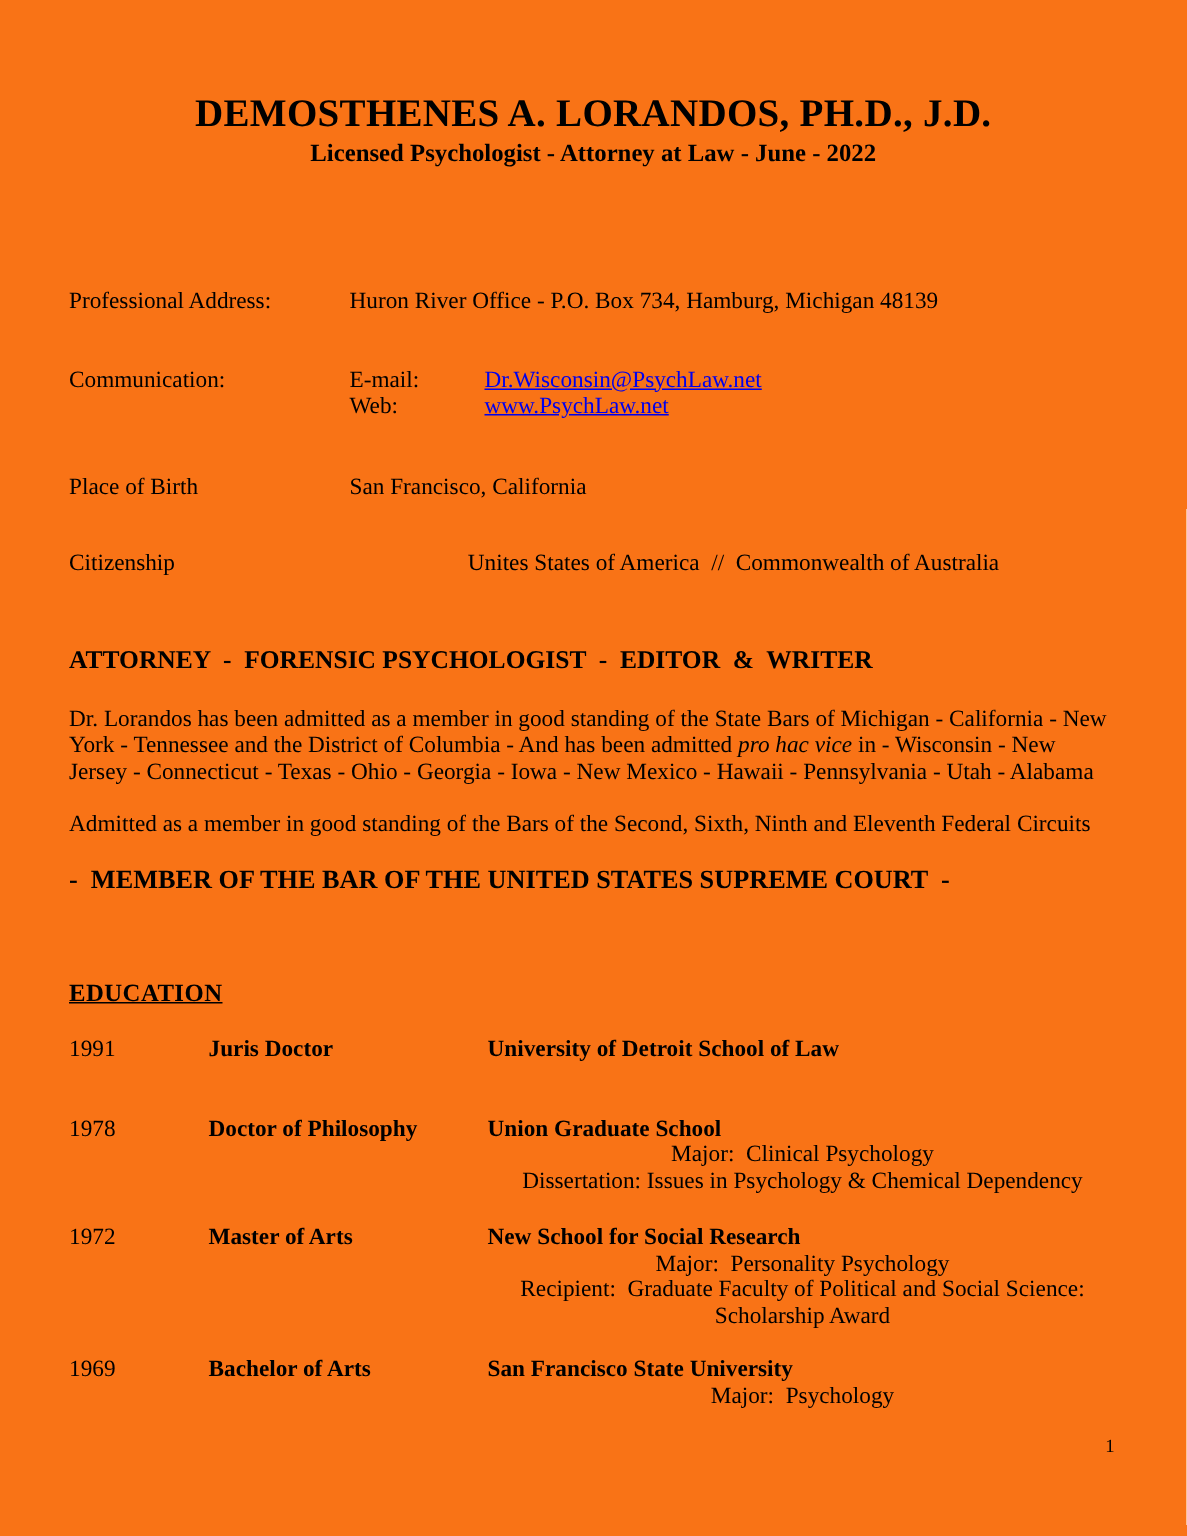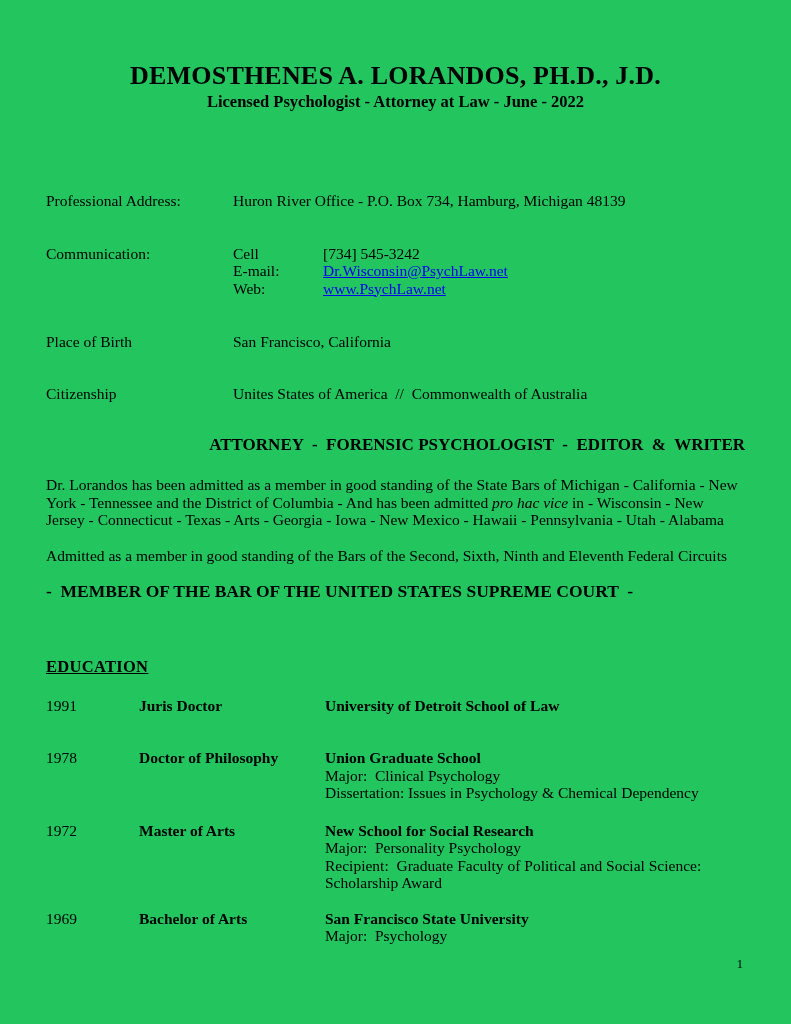--- a/index.html
+++ b/index.html
@@ -1,20 +1,20 @@
 <!DOCTYPE html>
 <html><head>
 <meta charset="utf-8">
 <style>
   * { margin: 0; padding: 0; box-sizing: border-box; }
   html, body { background: #ffffff; }
   .page {
     width: 791px;
     height: 1024px;
-    background: #22c55e;
+    background: #f97316;
     color: #000000;
     font-family: "Liberation Serif", serif;
     font-size: 15.5px;
     line-height: 17.5px;
     position: relative;
     overflow: hidden;
     margin: 0 auto;
   }
   .inner { padding: 60px 46px 0 46px; }
 
@@ -27,25 +27,25 @@
   .value { flex: 1; }
 
   .addr-row { margin-top: 79px; justify-content: center; }
   .comm-row { margin-top: 35px; }
   .comm-grid .sub-row { display: flex; }
   .sub-label { width: 90px; flex-shrink: 0; }
   .link { color: #0000EE; text-decoration: underline; cursor: pointer; }
 
   .birth-row { margin-top: 36px; }
   .citizen-row { margin-top: 34px; }
-  .pre { white-space: pre-wrap; }
+  .pre { white-space: pre-wrap; text-align: center; }
 
   .attorney-heading {
-    margin-top: 33px;
-    text-align: right;
+    margin-top: 45px;
+    text-align: left;
     font-weight: bold;
     font-size: 17px;
     line-height: 20px;
     white-space: pre-wrap;
   }
   .admissions { margin-top: 21px; }
   .federal { margin-top: 18px; }
   .supreme {
     margin-top: 17px;
     text-align: left;
@@ -92,24 +92,20 @@
 
     <div class="row addr-row">
       <div class="label">Professional Address:</div>
       <div class="value">Huron River Office - P.O. Box 734, Hamburg, Michigan 48139</div>
     </div>
 
     <div class="row comm-row">
       <div class="label">Communication:</div>
       <div class="value comm-grid">
         <div class="sub-row">
-          <span class="sub-label">Cell</span>
-          <span>[734] 545-3242</span>
-        </div>
-        <div class="sub-row">
           <span class="sub-label">E-mail:</span>
           <a class="link">Dr.Wisconsin@PsychLaw.net</a>
         </div>
         <div class="sub-row">
           <span class="sub-label">Web:</span>
           <a class="link">www.PsychLaw.net</a>
         </div>
       </div>
     </div>
 
@@ -118,21 +114,21 @@
       <div class="value">San Francisco, California</div>
     </div>
 
     <div class="row citizen-row">
       <div class="label">Citizenship</div>
       <div class="value pre">Unites States of America  //  Commonwealth of Australia</div>
     </div>
 
     <div class="attorney-heading">ATTORNEY  -  FORENSIC PSYCHOLOGIST  -  EDITOR  &amp;  WRITER</div>
 
-    <div class="admissions"><span>Dr. Lorandos has been admitted as a member in good standing of the State Bars of Michigan - California - New York - Tennessee and the District of Columbia - And has been admitted </span><i>pro hac vice</i><span> in - Wisconsin - New Jersey - Connecticut - Texas - Arts - Georgia - Iowa - New Mexico - Hawaii - Pennsylvania - Utah - Alabama</span></div>
+    <div class="admissions"><span>Dr. Lorandos has been admitted as a member in good standing of the State Bars of Michigan - California - New York - Tennessee and the District of Columbia - And has been admitted </span><i>pro hac vice</i><span> in - Wisconsin - New Jersey - Connecticut - Texas - Ohio - Georgia - Iowa - New Mexico - Hawaii - Pennsylvania - Utah - Alabama</span></div>
 
     <div class="federal">Admitted as a member in good standing of the Bars of the Second, Sixth, Ninth and Eleventh Federal Circuits</div>
 
     <div class="supreme">-  MEMBER OF THE BAR OF THE UNITED STATES SUPREME COURT  -</div>
 
     <div class="edu-heading">EDUCATION</div>
 
     <div class="edu-rows">
 
       <div class="edu-row gap-lg">

